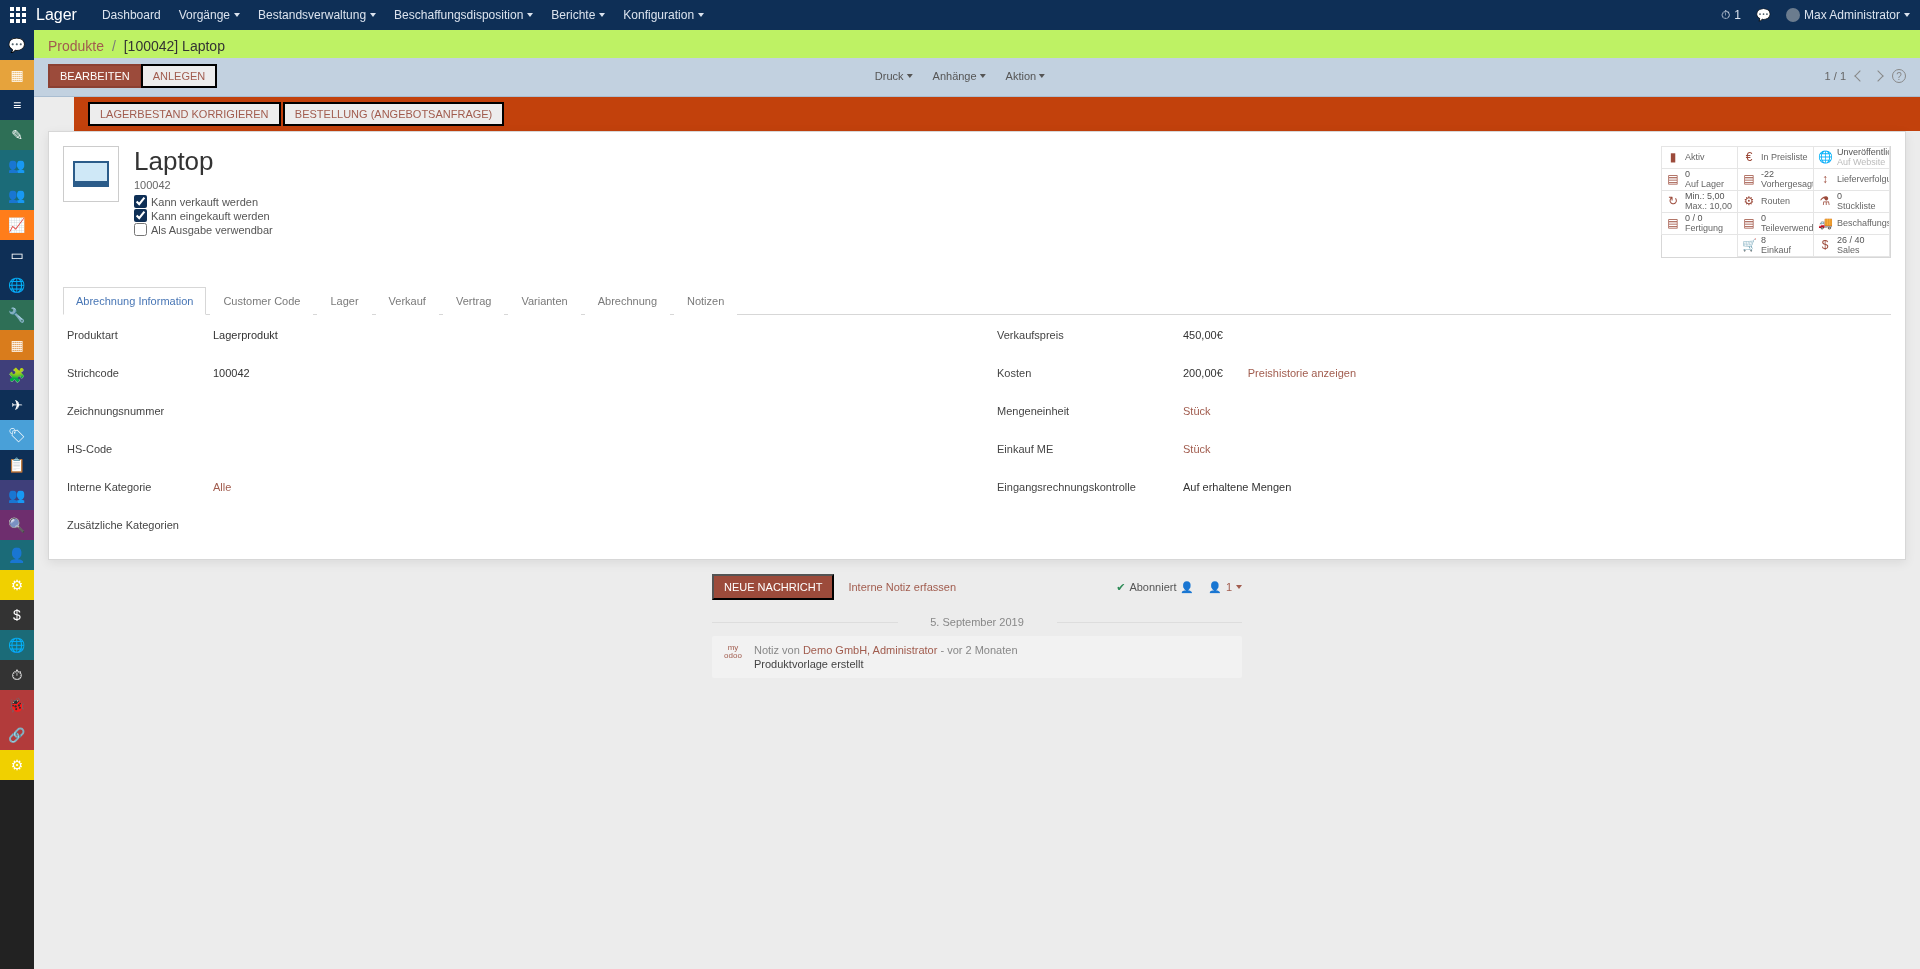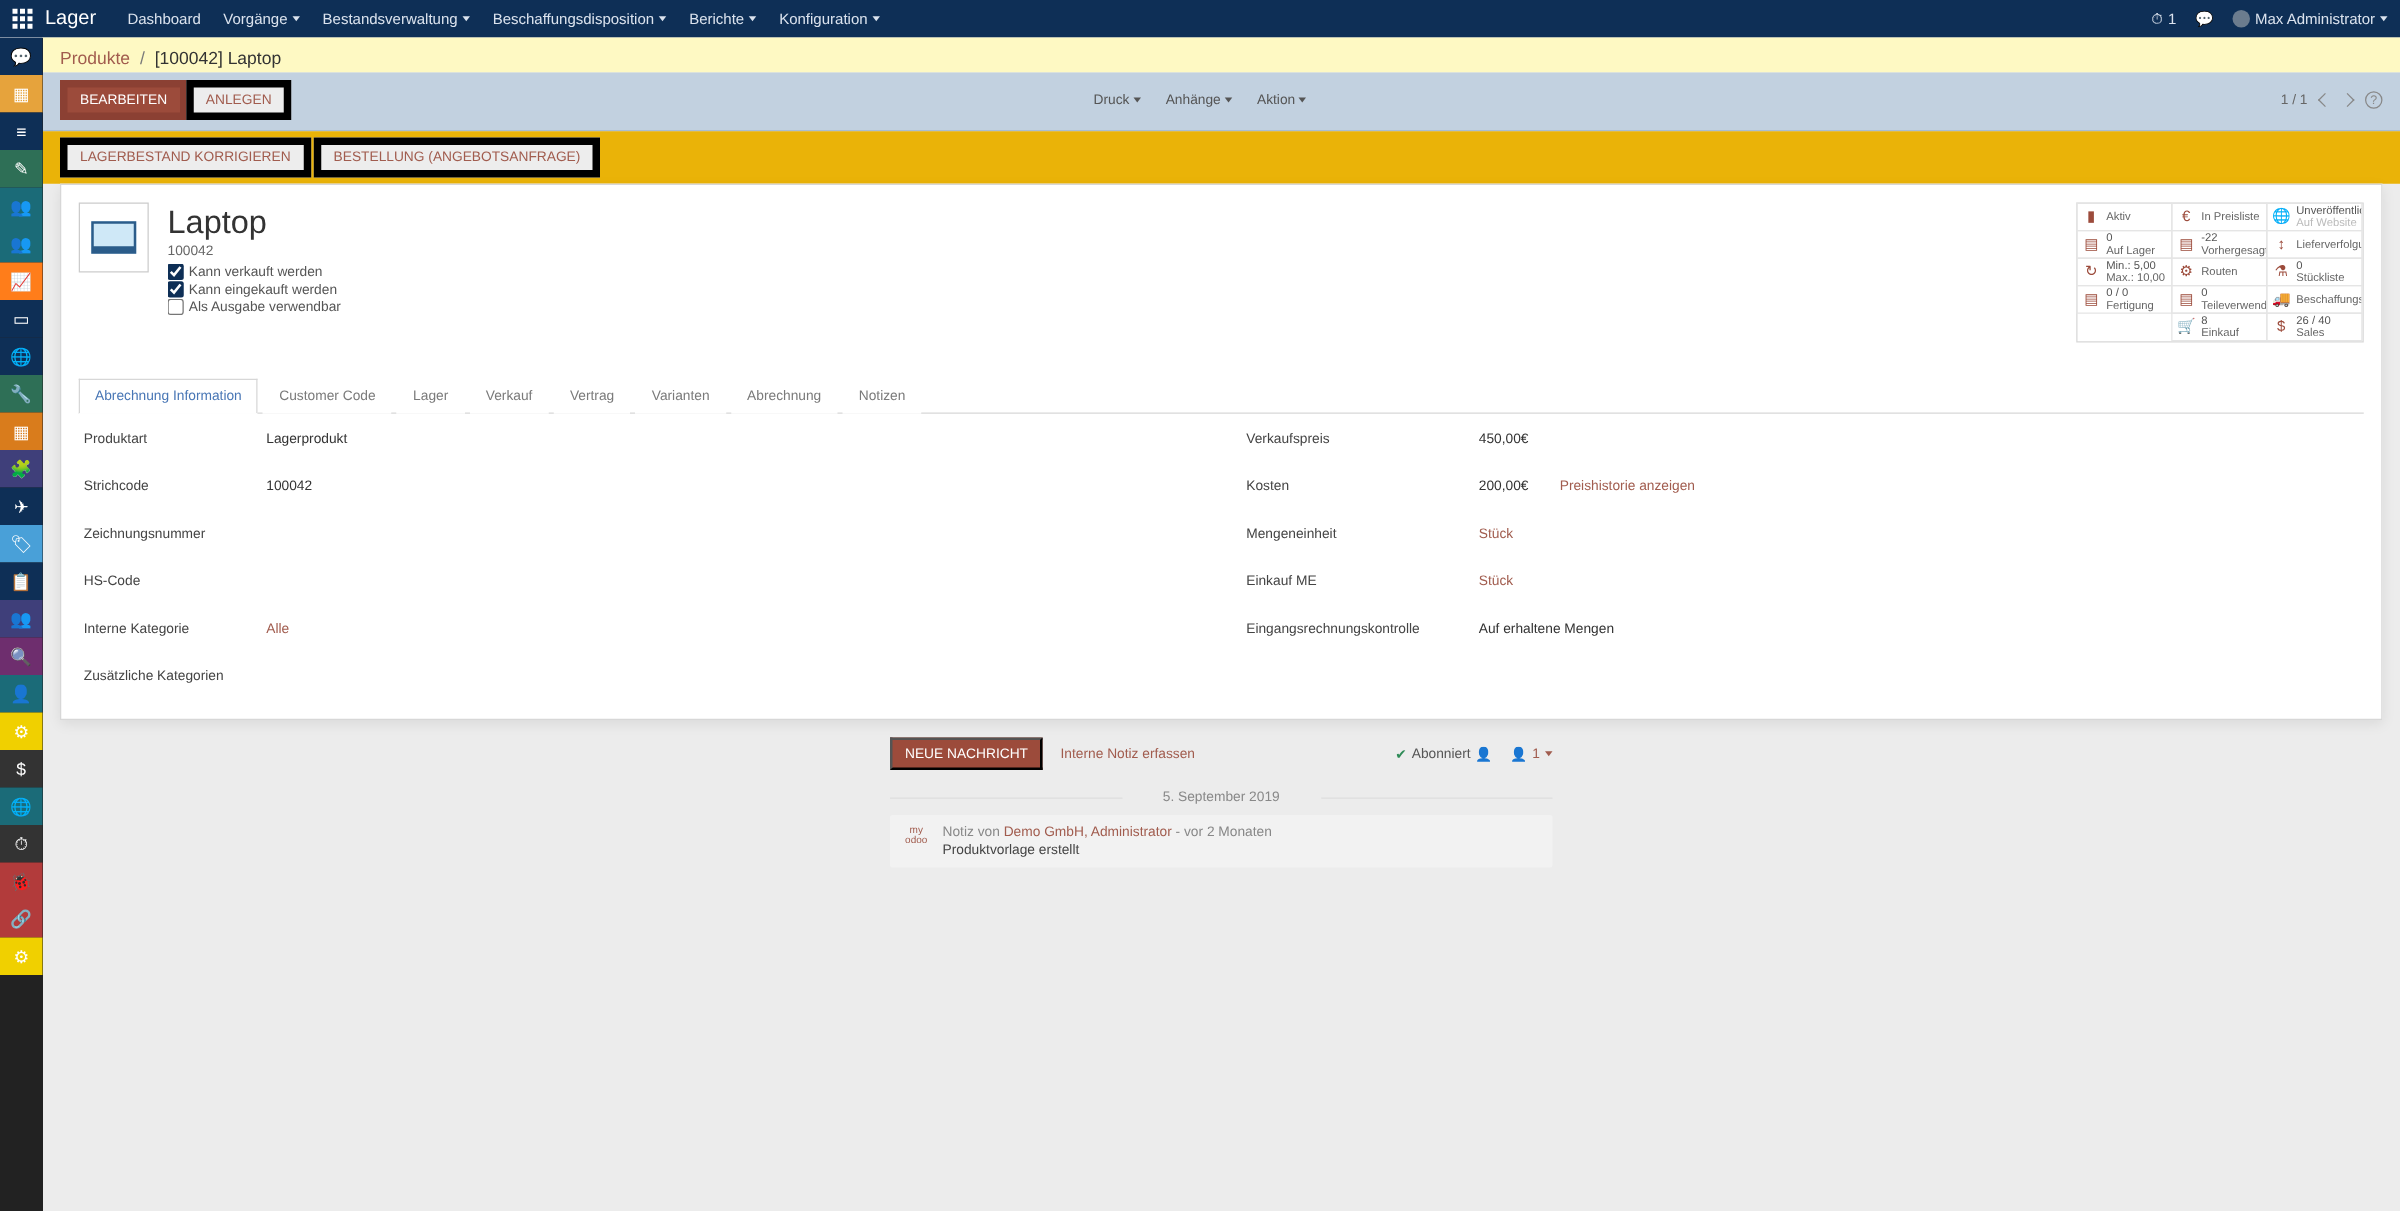--- a/index.html
+++ b/index.html
@@ -20,40 +20,40 @@
 .avatar-dot { width:14px;height:14px;border-radius:50%;background:#6b7c8e; display:inline-block;}
 
 
 .rail { position:fixed; left:0; top:30px; bottom:0; width:34px; background:#222; display:flex; flex-direction:column; z-index:5;}
 .rail .ri { width:34px; height:30px; display:flex; align-items:center; justify-content:center; cursor:pointer; color:#fff; font-size:14px;}
 
 
 .page { margin-left:34px; }
 
 
-.bc-wrap { background:#fef9c3; padding:8px 14px 4px; font-size:14px;}
+.bc-wrap { background:#bef264; padding:8px 14px 4px; font-size:14px;}
 .bc-wrap .crumb { color:#a15c4e;}
 .bc-wrap .sep { color:#7a7a7a; margin:0 4px;}
 .bc-wrap .current { color:#333;}
 
 
 .ctrl { background:#c2d1e0; padding:6px 14px 8px; display:flex; align-items:center; font-size:11px; border-bottom:1px solid #a9bdd1;}
-.btn { padding:4px 10px; border:6px solid #000000; background:#ededed; color:#a15c4e; cursor:pointer; font-size:11px;}
+.btn { padding:4px 10px; border:2px solid #000000; background:#ededed; color:#a15c4e; cursor:pointer; font-size:11px;}
 .btn.primary { background:#9c4b3b; color:#fff; border-color:#8b4033;}
 .btn + .btn { margin-left:-1px;}
 .ctrl .center { position:absolute; left:50%; transform:translateX(-50%); display:flex; gap:20px; color:#555;}
 .ctrl .center span { cursor:pointer; display:flex; align-items:center; gap:3px;}
 .ctrl .right { margin-left:auto; display:flex; align-items:center; gap:10px; color:#666;}
 .pager-arrow { width:8px;height:8px;border-top:1px solid #888;border-right:1px solid #888; display:inline-block; cursor:pointer;}
 .pager-arrow.left{ transform:rotate(-135deg);}
 .pager-arrow.right{ transform:rotate(45deg);}
 .help-circle { width:14px;height:14px;border:1px solid #888;border-radius:50%;display:inline-flex;align-items:center;justify-content:center;color:#888;font-size:10px;cursor:pointer;}
 
 
-.actions { background:#eab308; padding:5px 14px; }
+.actions { background:#c2410c; padding:5px 14px;margin-left:40px; }
 .actions .btn { background:#ededed; color:#a15c4e; }
 
 
 .stagebar { background:#fff; padding:4px 14px 6px; display:flex; justify-content:flex-end; font-size:11px;}
 .stagebar .stage { padding:4px 10px; color:#7a7a7a; position:relative; cursor:pointer; display:flex; align-items:center; gap:6px;}
 .stagebar .stage.active { color:#4876b5; font-weight:600;}
 .stagebar .stage.disabled { color:#bbb;}
 .stagebar .chev { width:0;height:0;border-top:6px solid transparent;border-bottom:6px solid transparent;border-left:8px solid #ccc; }
 
 

